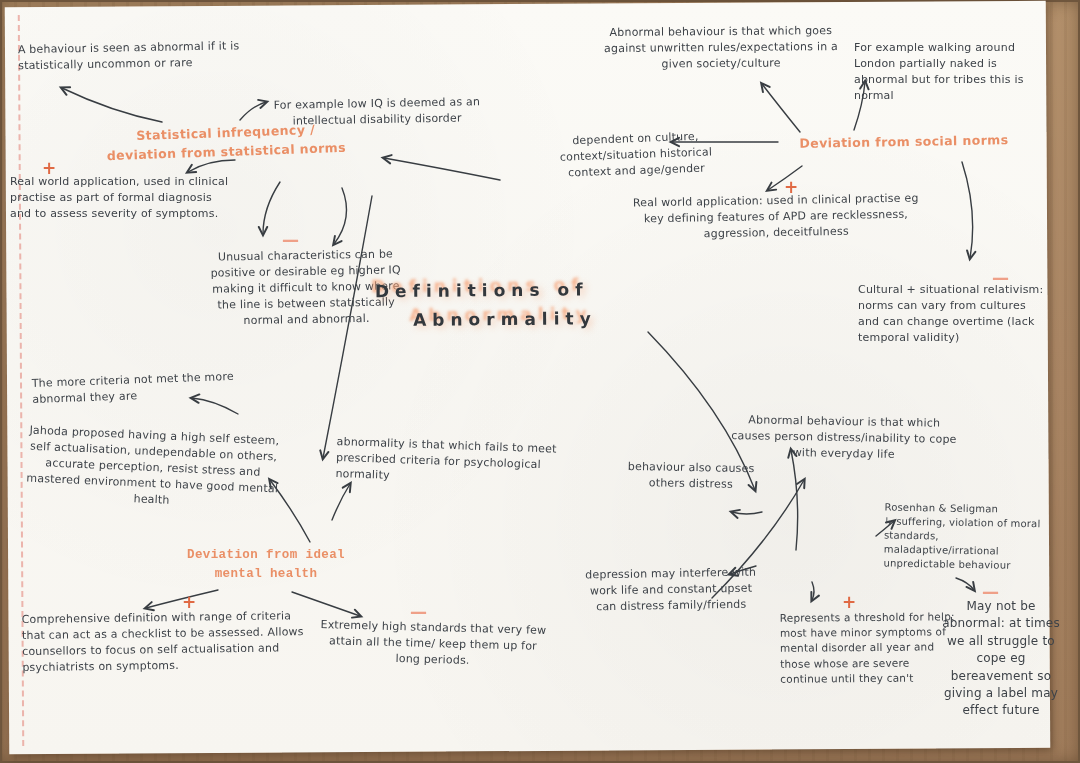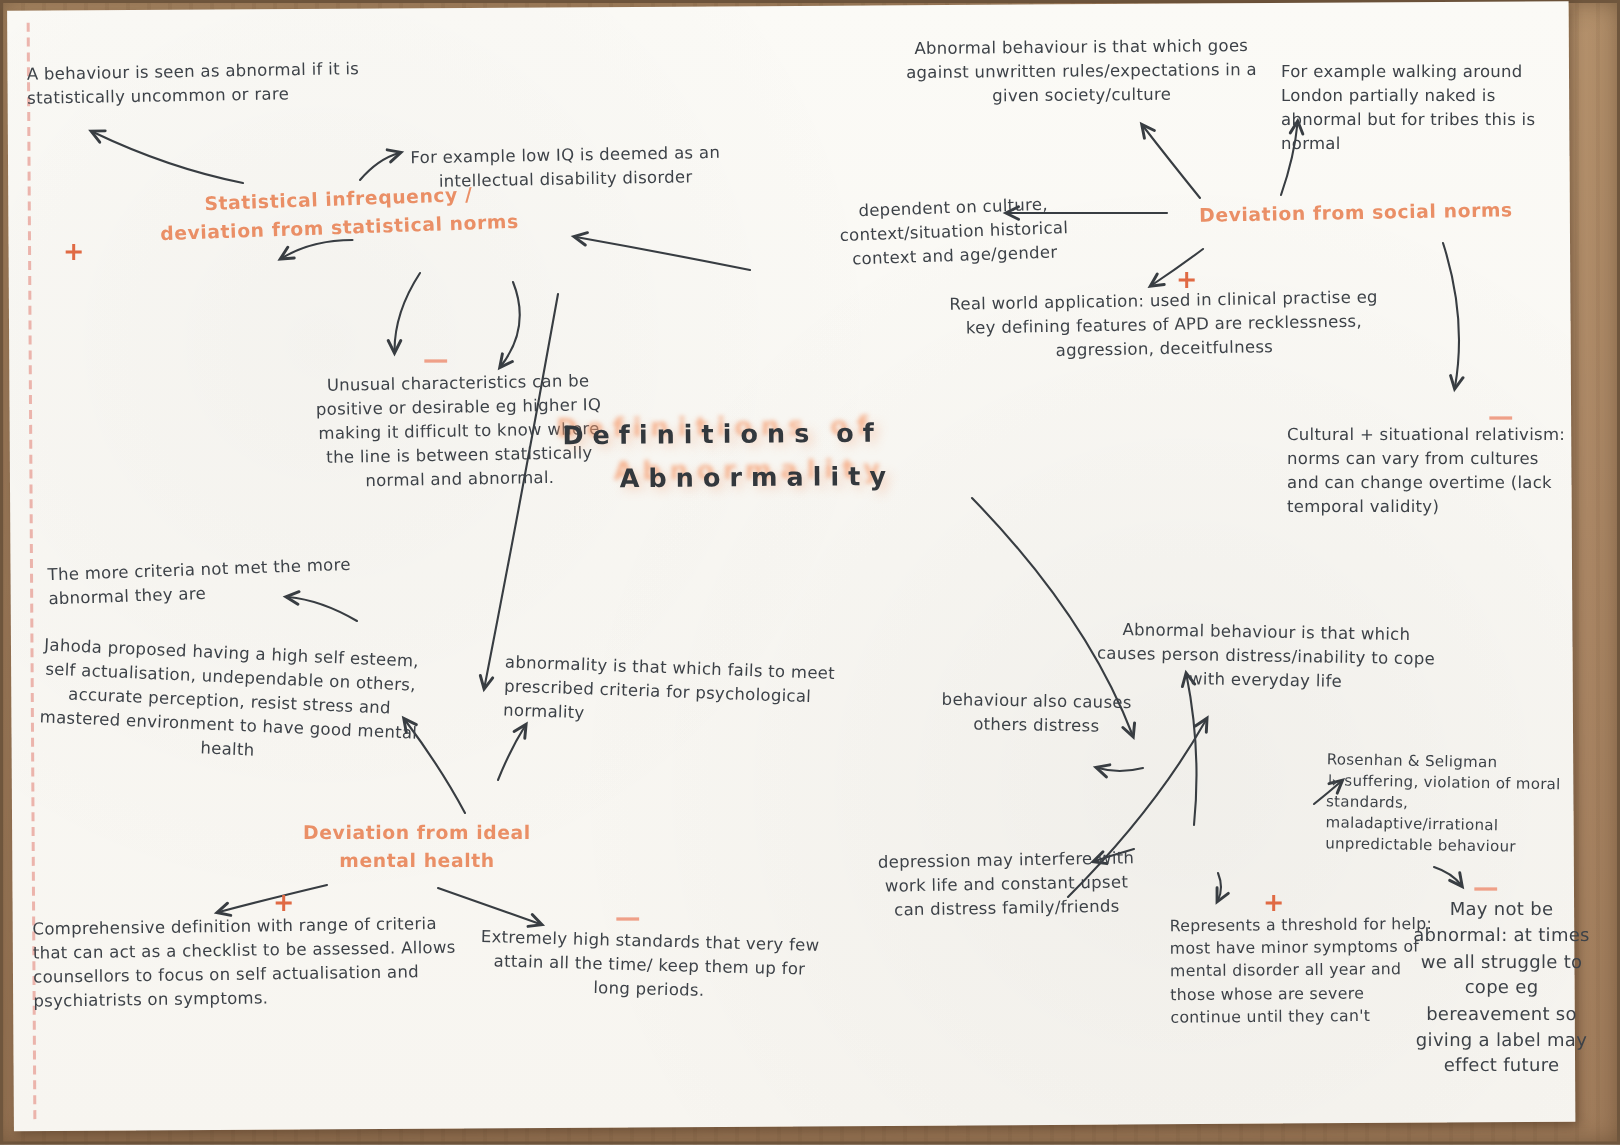--- a/index.html
+++ b/index.html
@@ -62,21 +62,21 @@
   #h-soc{left:784px;top:133px;width:240px;transform:rotate(-1deg);}
   #s-soc-plus{left:784px;top:177px;}
   #n-soc-str{left:630px;top:193px;width:292px;text-align:center;transform:rotate(-1deg);}
   #s-soc-min{left:992px;top:268px;}
   #n-soc-lim{left:858px;top:282px;width:190px;text-align:left;}
 
   
   #n-imh-crit{left:32px;top:372px;width:224px;transform:rotate(-2deg);}
   #n-imh-jah{left:22px;top:428px;width:262px;text-align:center;transform:rotate(2.5deg);}
   #n-imh-def{left:336px;top:438px;width:232px;transform:rotate(2deg);}
-  #h-imh{left:192px;top:546px;width:172px;}
+  #h-imh{left:180px;top:546px;width:172px;font-family:Liberation Mono, monospace;}
   #s-imh-plus{left:182px;top:592px;}
   #n-imh-str{left:22px;top:610px;width:296px;transform:rotate(-.8deg);}
   #s-imh-min{left:410px;top:602px;}
   #n-imh-lim{left:320px;top:620px;width:226px;text-align:center;transform:rotate(1.5deg);}
 
   
   #n-ffa-def{left:728px;top:414px;width:232px;text-align:center;transform:rotate(1deg);}
   #n-ffa-oth{left:610px;top:460px;width:162px;text-align:center;transform:rotate(1deg);}
   #n-ffa-ros{left:884px;top:502px;width:172px;font-size:10px;line-height:1.4;transform:rotate(1deg);}
   #h-ffa{left:748px;top:551px;width:266px;}
@@ -132,20 +132,21 @@
 
   <div class="center-title">
     <span class="t1">Definitions of</span>
     <span class="t2">Abnormality</span>
   </div>
 
   <div class="note" id="n-stat-def">A behaviour is seen as abnormal if it is statistically uncommon or rare</div>
   <div class="note heading" id="h-stat">Statistical infrequency / deviation from statistical norms</div>
   <div class="note" id="n-stat-ex">For example low IQ is deemed as an intellectual disability disorder</div>
   <div class="sign plus" id="s-stat-plus">+</div>
+  <div class="note" id="n-stat-str">Real world application, used in clinical practise as part of formal diagnosis and to assess severity of symptoms.</div>
   <div class="sign minus" id="s-stat-min">—</div>
   <div class="note" id="n-stat-lim">Unusual characteristics can be positive or desirable eg higher IQ making it difficult to know where the line is between statistically normal and abnormal.</div>
 
   <div class="note" id="n-soc-def">Abnormal behaviour is that which goes against unwritten rules/expectations in a given society/culture</div>
   <div class="note" id="n-soc-ex">For example walking around London partially naked is abnormal but for tribes this is normal</div>
   <div class="note" id="n-soc-dep">dependent on culture, context/situation historical context and age/gender</div>
   <div class="note heading" id="h-soc">Deviation from social norms</div>
   <div class="sign plus" id="s-soc-plus">+</div>
   <div class="note" id="n-soc-str">Real world application: used in clinical practise eg key defining features of APD are recklessness, aggression, deceitfulness</div>
   <div class="sign minus" id="s-soc-min">—</div>

